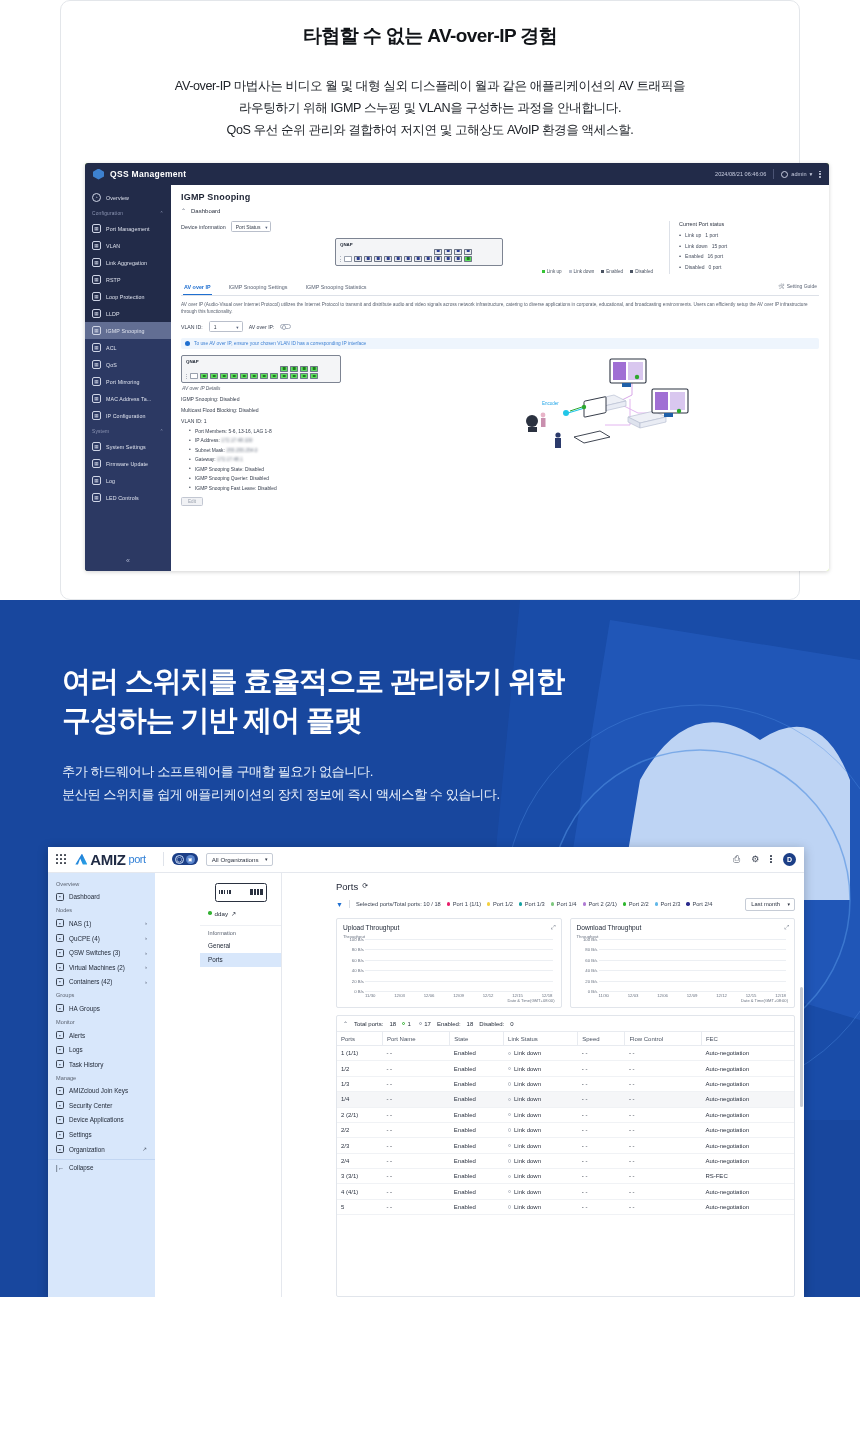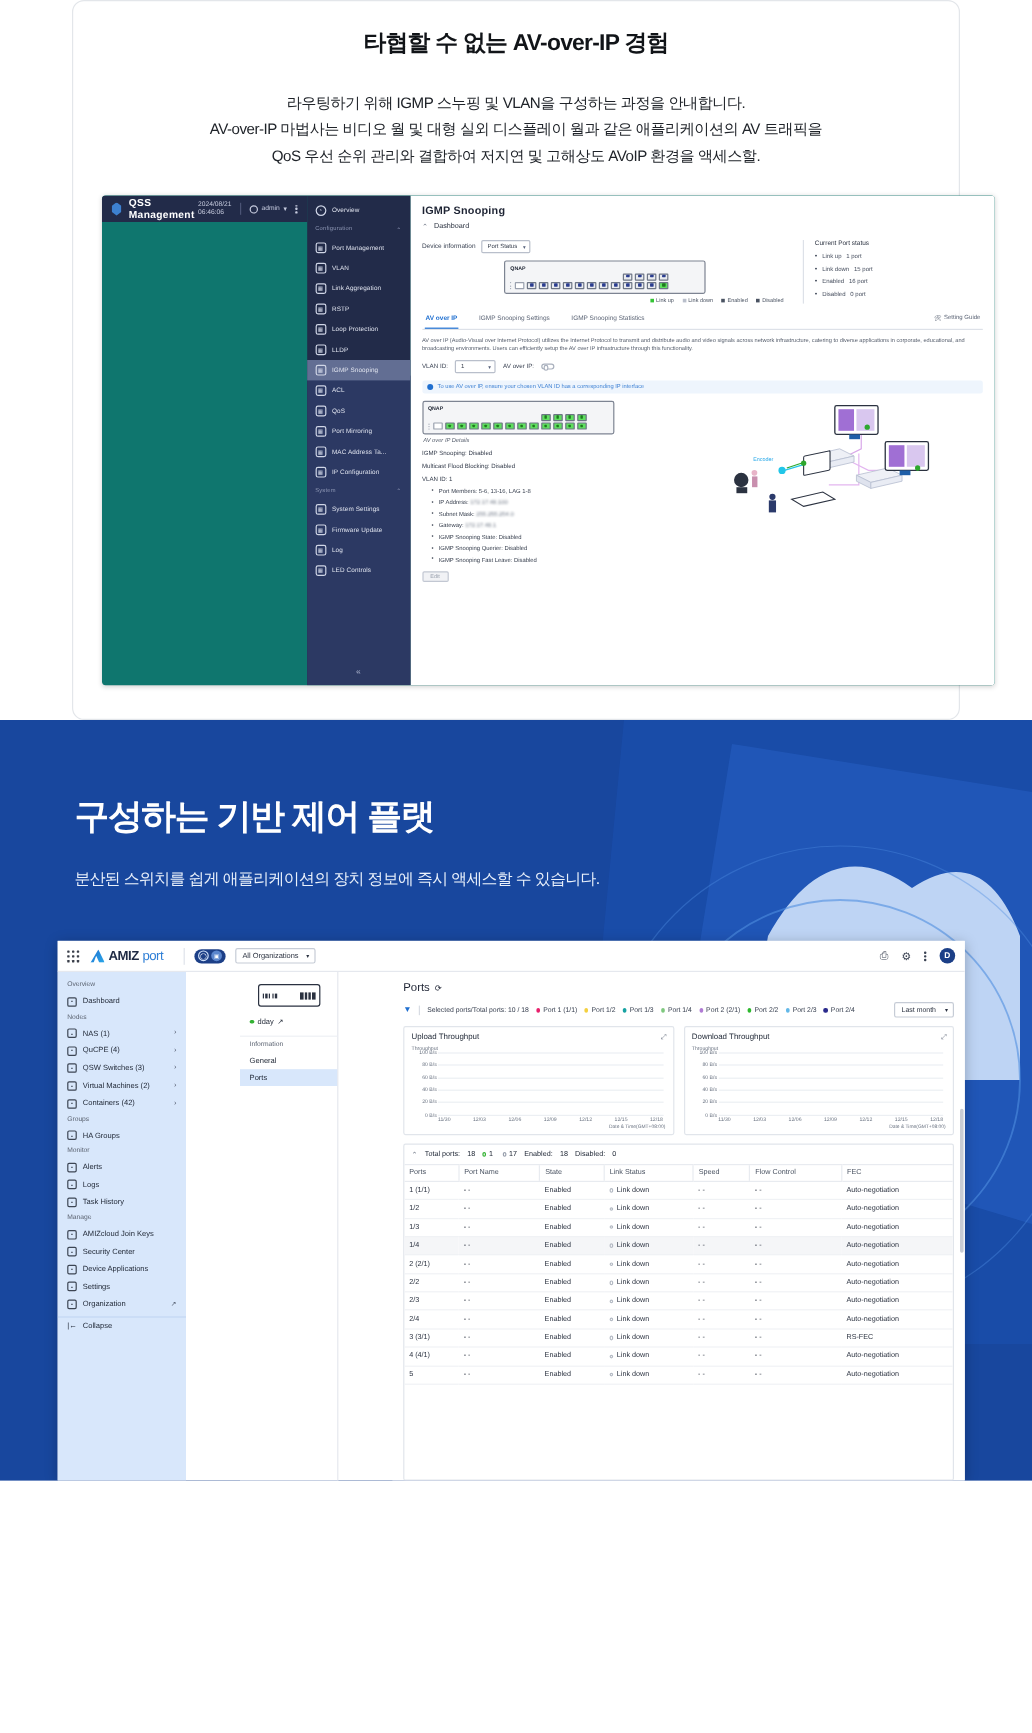--- a/index.html
+++ b/index.html
@@ -36,25 +36,25 @@
     color:#20242a;
     letter-spacing:-0.4px;
     margin-bottom:22px;
   }
 
   
   .qss {
     width: 744px;
     height: 408px;
     margin: 0 auto;
-    background:#0f766e;
+    background:#bef264;
     border-radius:3px;
     overflow:hidden;
     display:flex;
-    flex-direction:row;
+    flex-direction:column;
     box-shadow:0 1px 4px rgba(0,0,0,.18);
     font-size:5px;
     position:relative;
   }
   .qss-top {
     height:22px;
     background:#222b49;
     display:flex;
     align-items:center;
     padding:0 8px;
@@ -204,21 +204,21 @@
   .amiz{
     width:756px; height:450px; background:#fff; overflow:hidden;
     display:flex; flex-direction:column; font-size:6px;
     box-shadow:0 2px 10px rgba(0,0,0,.25);
   }
   .am-top{ height:26px; background:#fff; display:flex; align-items:center; padding:0 8px; border-bottom:1px solid #e5e8ee; flex:0 0 26px;}
   .am-grid{ display:grid; grid-template-columns:repeat(3,2.4px); gap:1.6px; margin-right:9px;}
   .am-grid i{ width:2.4px;height:2.4px;background:#3a3f4a;display:block;border-radius:.4px;}
   .am-logo{ display:flex; align-items:center; gap:3px; margin-right:9px;}
   .am-logo-mark{ width:12px;height:11px; background:linear-gradient(135deg,#1f6fd0,#2aa6e8); clip-path:polygon(0 100%,55% 0,100% 100%,62% 100%,40% 46%,22% 100%);}
-  .am-logo-t1{ font-size:11px; font-weight:bold; color:#1f2a44; letter-spacing:-.4px;}
+  .am-logo-t1{ font-size:15px; font-weight:bold; color:#1f2a44; letter-spacing:-.4px;}
   .am-logo-t2{ font-size:11px; color:#2f7fd6; letter-spacing:-.4px;}
   .am-vr{ width:1px;height:14px;background:#dfe3ea; margin:0 8px;}
   .am-pill{
     display:flex; align-items:center; background:#1c3f87; border-radius:9px; padding:1.5px 3px; gap:2px; margin-right:8px;
   }
   .am-pill .p1{ width:9px;height:9px;border-radius:50%;border:.7px solid #cfe0fa; color:#fff; font-size:5px; display:flex;align-items:center;justify-content:center;}
   .am-pill .p2{ width:9px;height:9px;border-radius:50%;background:#5b86cd; color:#fff; font-size:4.6px; display:flex;align-items:center;justify-content:center;}
   .am-org{
     border:1px solid #c6ccd6; border-radius:2px; padding:2px 13px 2px 5px; font-size:6.2px; color:#2b3240;
     background:#fff; position:relative;
@@ -292,22 +292,22 @@
   .ls .c{ width:3.4px;height:3.4px;border-radius:50%;border:1px solid #b4bac4;display:inline-block;}
   .am-sbar{ position:absolute; right:1px; top:0; width:3px; background:#c8ccd4; border-radius:2px;}
 </style>
 </head>
 <body>
 
 <div class="sec1">
   <div class="sec1-card">
     <div class="sec1-title">타협할 수 없는 AV-over-IP 경험</div>
     <div class="sec1-desc">
+      <div>AV-over-IP 마법사는 비디오 월 및 대형 실외 디스플레이 월과 같은 애플리케이션의 AV 트래픽을</div>
       <div>라우팅하기 위해 IGMP 스누핑 및 VLAN을 구성하는 과정을 안내합니다.</div>
-      <div>AV-over-IP 마법사는 비디오 월 및 대형 실외 디스플레이 월과 같은 애플리케이션의 AV 트래픽을</div>
       <div>QoS 우선 순위 관리와 결합하여 저지연 및 고해상도 AVoIP 환경을 액세스할.</div>
     </div>
 
     <div class="qss">
       <div class="qss-top">
         <span class="qss-logo-mark"></span>
         <span class="qss-brand">QSS Management</span>
         <span class="qss-top-right">
           <span>2024/08/21 06:46:06</span>
           <span class="qss-sep"></span>
@@ -747,23 +747,25 @@
 <div class="sec2">
   <svg class="sec2-deco" viewBox="0 0 860 520" preserveAspectRatio="none">
     <path d="M520 0 L860 0 L860 520 L470 520 Z" fill="#1b50b0" opacity=".55"></path>
     <path d="M610 20 L860 60 L860 420 L560 330 Z" fill="#2a63c9" opacity=".45"></path>
     <path d="M640 180 q50 -90 120 -40 q60 -40 90 40 l0 120 l-230 0 z" fill="#cfe2fb" opacity=".9"></path>
     <circle cx="700" cy="300" r="150" fill="none" stroke="#4e8de0" stroke-width="1.5" opacity=".6"></circle>
     <circle cx="700" cy="300" r="195" fill="none" stroke="#4e8de0" stroke-width="1" opacity=".4"></circle>
   </svg>
   <div class="sec2-inner">
     <div class="sec2-h">
+      <div>여러 스위치를 효율적으로 관리하기 위한</div>
       <div>구성하는 기반 제어 플랫</div>
     </div>
     <div class="sec2-p">
+      <div>추가 하드웨어나 소프트웨어를 구매할 필요가 없습니다.</div>
       <div>분산된 스위치를 쉽게 애플리케이션의 장치 정보에 즉시 액세스할 수 있습니다.</div>
     </div>
   </div>
 
   <div class="amiz-wrap">
     <div class="amiz">
       <div class="am-top">
         <span class="am-grid">
             <i></i>
             <i></i>

